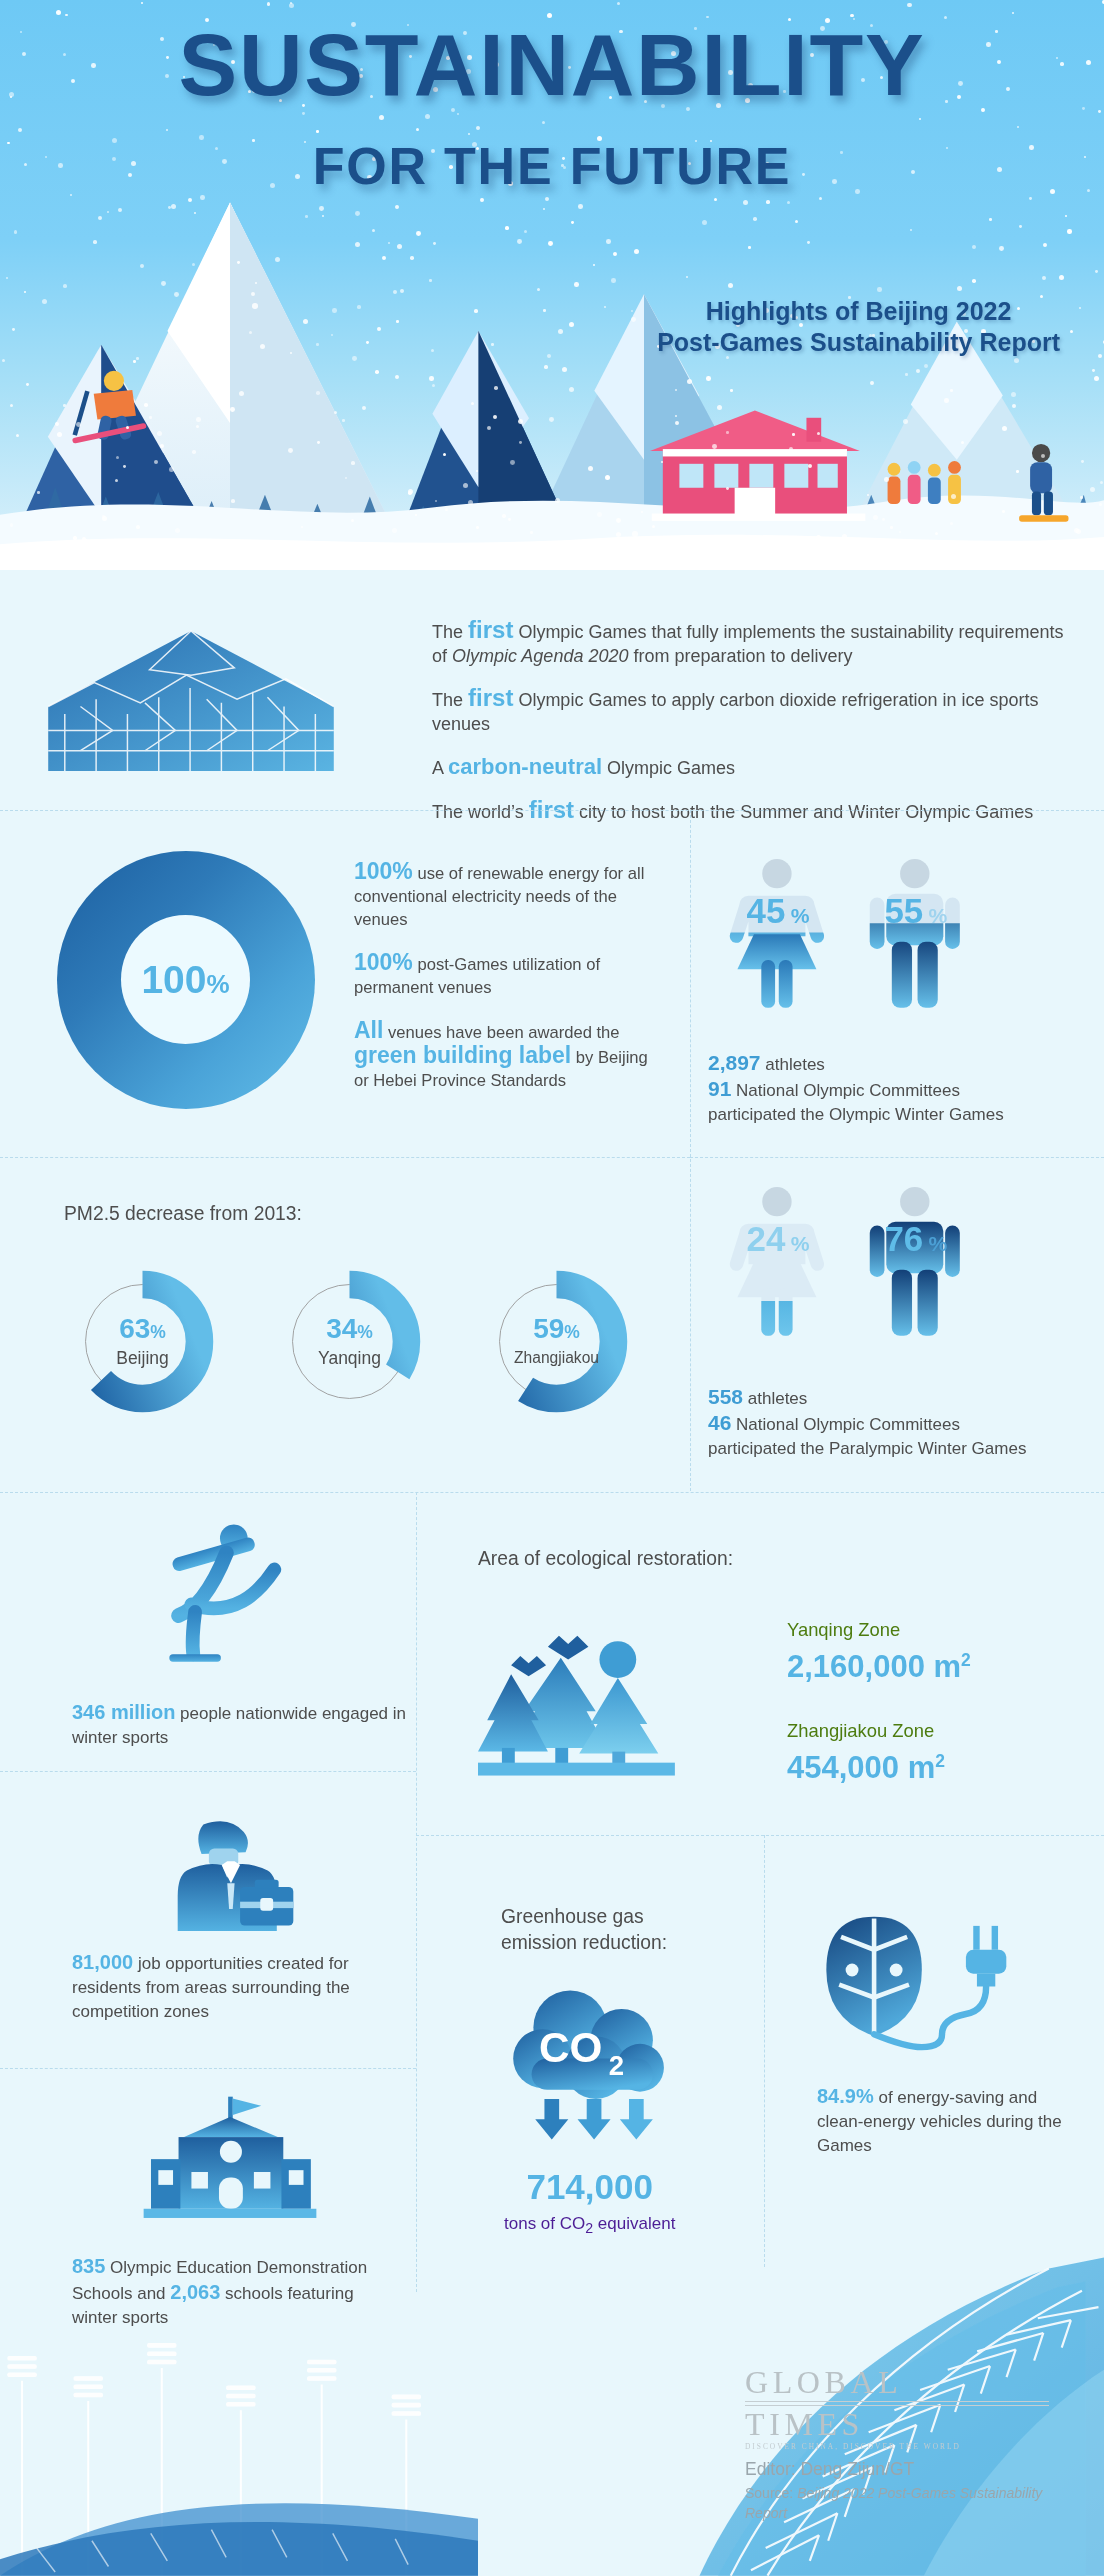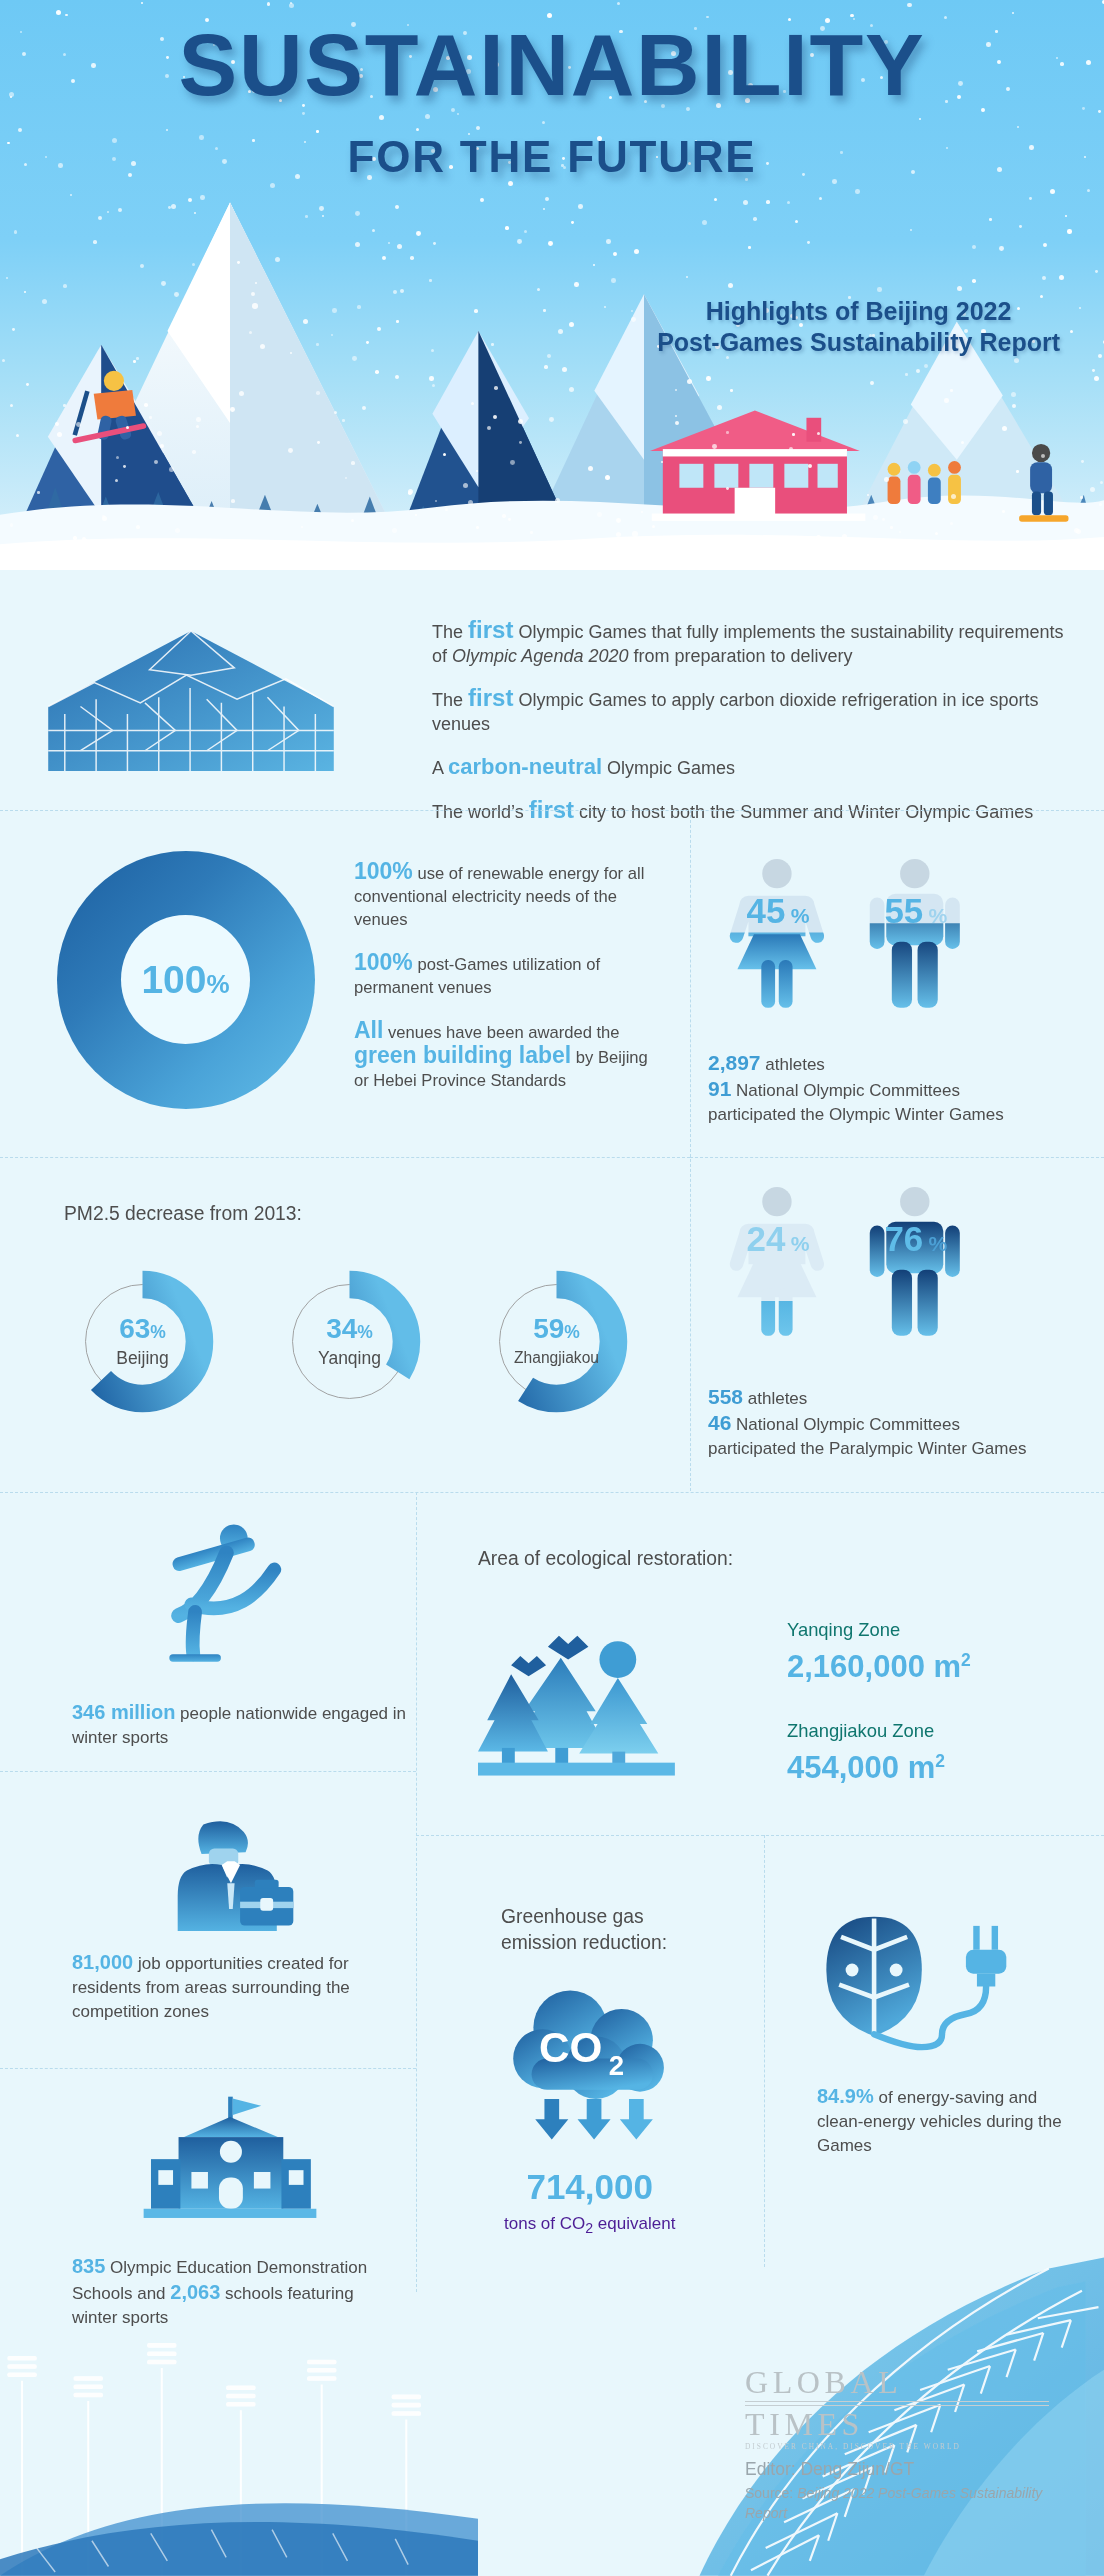--- a/index.html
+++ b/index.html
@@ -17,21 +17,21 @@
   .hero { position: absolute; left: 0; top: 0; width: 1104px; height: 570px; overflow: hidden;
           background: linear-gradient(#6ec9f5 0%, #7ed0f7 42%, #a8e0f7 68%, #dff2fb 100%); }
   .snowflakes { position: absolute; inset: 0; pointer-events: none; z-index: 6; }
   .sf { position: absolute; background: #fff; border-radius: 50%; opacity: .92; }
 
   .mtns { position: absolute; left: 0; bottom: 0; width: 1104px; height: 386px; z-index: 2; }
   .hero-title { position: absolute; z-index: 7; left: 0; top: 20px; width: 1104px; text-align: center;
                 color: #1b4f8a; font-weight: bold; letter-spacing: 0.9px;
                 text-shadow: 4.6px 5.5px 8.3px rgba(20,60,110,.35); }
   .t1 { font-size: 88px; line-height: 90px; letter-spacing: 1.8px; }
-  .t2 { font-size: 44px; line-height: 79px; letter-spacing: 1.8px; margin-top: 7px; }
+  .t2 { font-size: 52px; line-height: 79px; letter-spacing: 1.8px; margin-top: 17px; }
   .hero-sub { position: absolute; z-index: 7; right: 44px; top: 296px; text-align: center;
               color: #1b4f8a; font-weight: bold; font-size: 25px; line-height: 31px;
               text-shadow: 1.8px 1.8px 3.7px rgba(20,60,110,.25); }
   .dash-h { position: absolute; height: 0; border-top: 1.8px dashed #b9dced; }
   .dash-v { position: absolute; width: 0; border-left: 1.8px dashed #b9dced; }
   .hl-b { color: #55b4e4; font-weight: bold; font-size: 23px; }
   .ital { font-style: italic; }
 
   
   .venue { position: absolute; left: 39px; top: 618px; width: 304px; height: 166px; }
@@ -66,21 +66,21 @@
   .pmring .pct i { font-style: normal; font-size: 17.5px; }
   .pmring .city { color: #4d4d4d; font-size: 17.5px; line-height: 22px; }
 
   
   .cell { position: absolute; }
   .cell .cap { font-size: 17px; line-height: 24px; color: #4d4d4d; }
   .cell .cap b { color: #55b4e4; font-size: 20px; }
 
   .sec-title { position: absolute; font-size: 19.3px; color: #4d4d4d; line-height: 26px; }
 
-  .zone-label { font-size: 18.4px; color: #0f766e; }
+  .zone-label { font-size: 18.4px; color: #4d7c0f; }
   .zone-val { color: #55b4e4; font-weight: bold; font-size: 31px; line-height: 39px; }
   .zone-val sup { font-size: 17.5px; }
 
   .co2-val { color: #55b4e4; font-weight: bold; font-size: 35px; text-align: center; }
   .co2-sub { font-size: 17px; color: #4c1d95; }
 
   
   .footer { position: absolute; right: 55px; bottom: 53px; width: 304px; z-index: 9; }
   .gt-logo { text-align: left; color: #b9c2c6; font-family: "Liberation Serif", serif; }
   .gt-logo .l1, .gt-logo .l2 { font-size: 32px; letter-spacing: 4.6px; line-height: 33px; }

